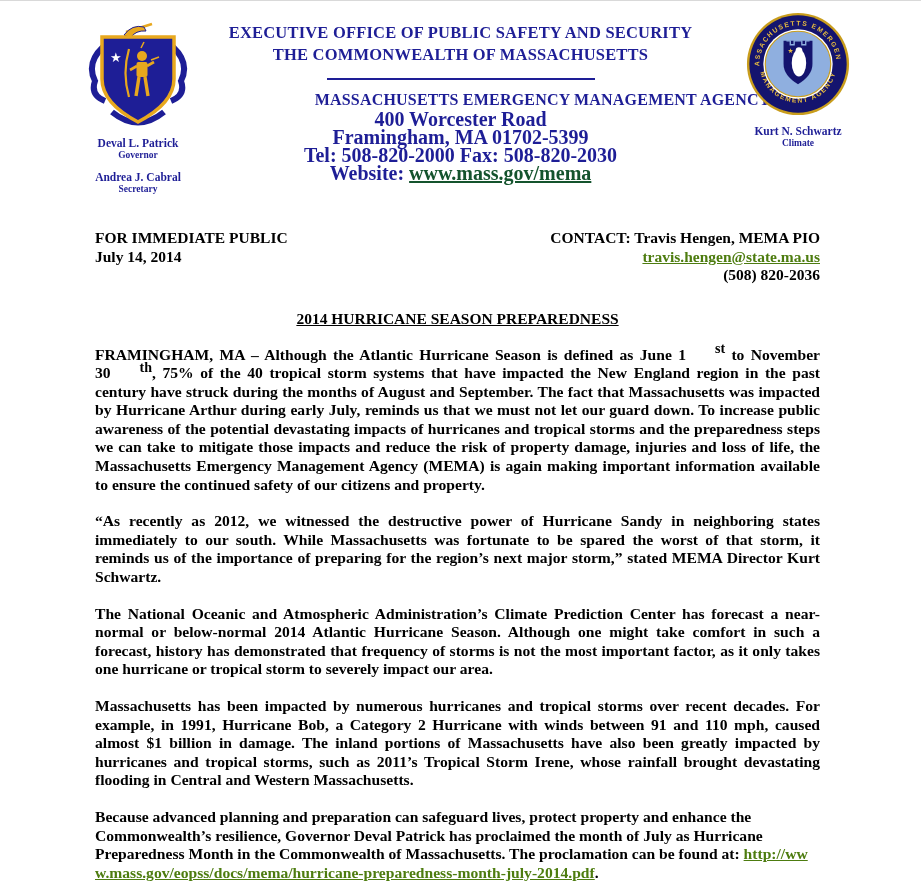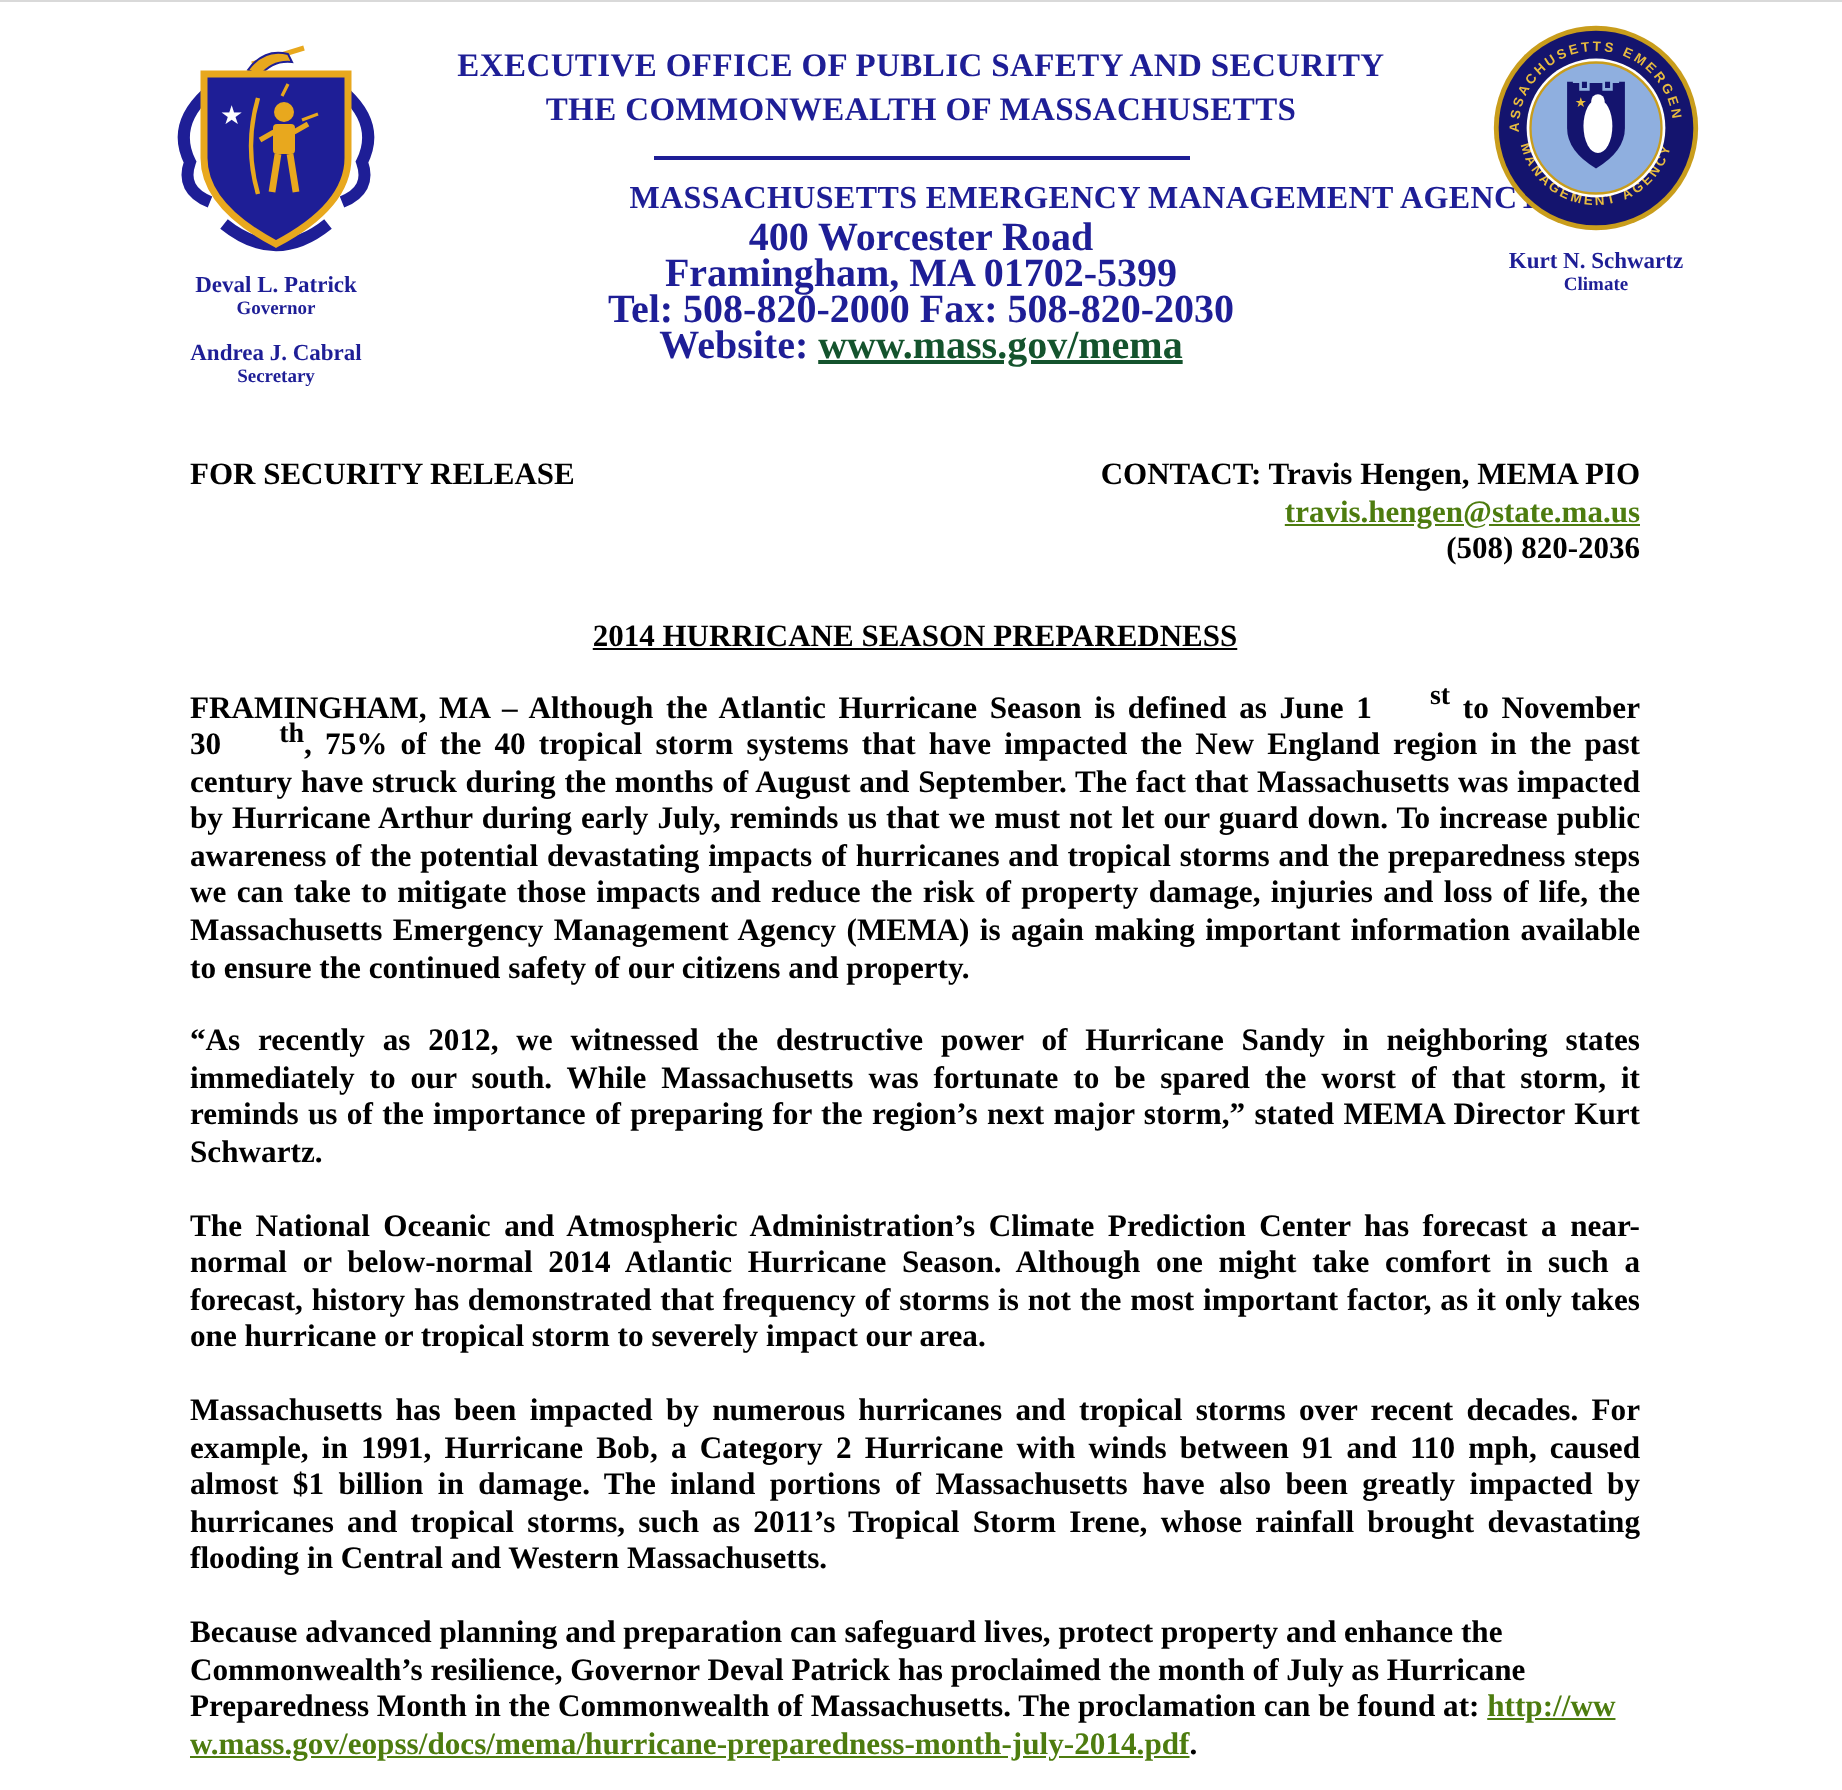--- a/index.html
+++ b/index.html
@@ -126,21 +126,22 @@
         <div class="official-name">Kurt N. Schwartz</div>
         <div class="official-title">Climate</div>
       </div>
     </div>
   </header>
 
   <div class="content">
 
     <section class="release-row">
       <div class="release-left">
-        <div>FOR SECURITY RELEASE</div>
+        <div>FOR IMMEDIATE PUBLIC</div>
+        <div>July 14, 2014</div>
       </div>
       <div class="release-right">
         <div>CONTACT: Travis Hengen, MEMA PIO</div>
         <div><a class="blue-link">travis.hengen@state.ma.us</a></div>
         <div>(508) 820-2036</div>
       </div>
     </section>
 
     <h1 class="doc-title"><span>2014 HURRICANE SEASON PREPAREDNESS</span></h1>
 

